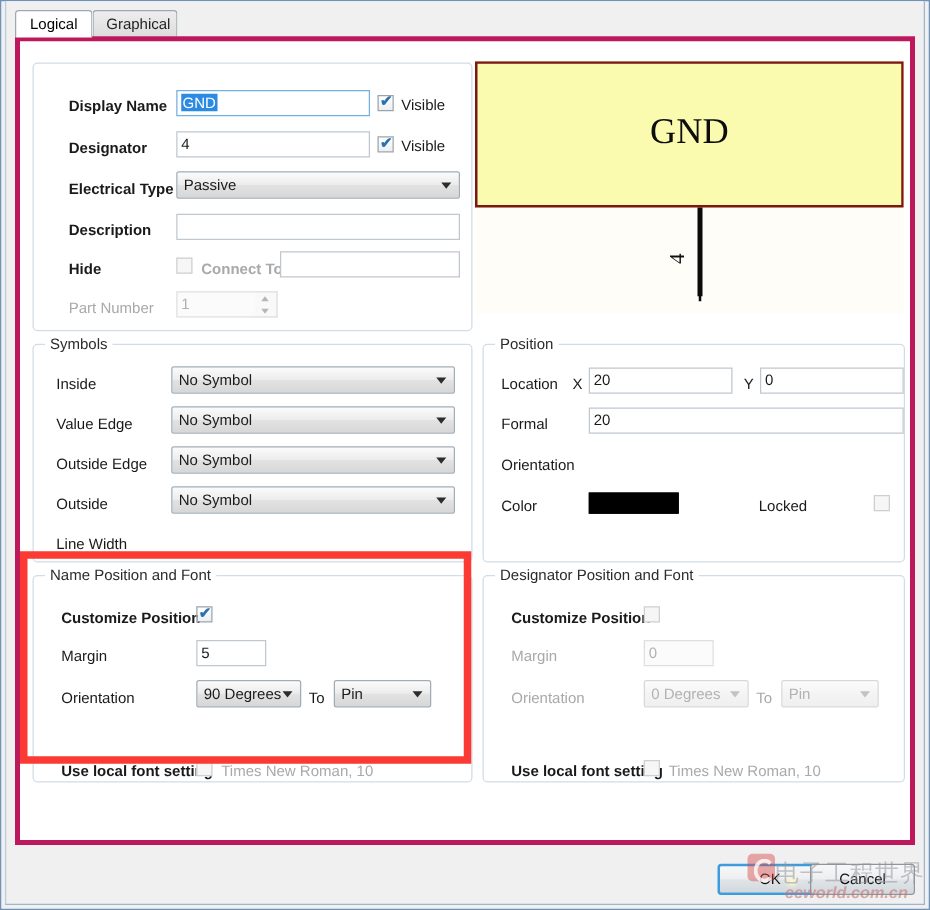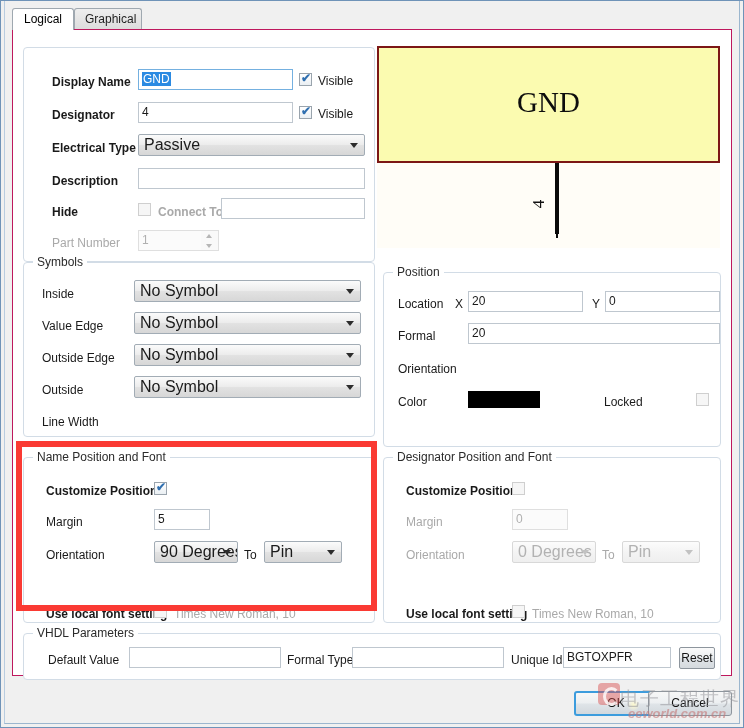--- a/index.html
+++ b/index.html
@@ -58,21 +58,21 @@
   }
   .tab-logical { left: 0; width: 62px; text-align: center; }
   .tab-params  { left: 62px; width: 68px; text-align: center;
                  background: linear-gradient(to bottom,#eeeeee 0%,#dcdcdc 100%); }
 
   
   .tabpage {
     position: absolute;
     left: 12px; top: 29px; width: 720px; height: 647px;
     background: #ffffff;
-    border: 1px solid #be185d;
+    border: 4px solid #be185d;
   }
 
   
   .group {
     position: absolute;
     border: 1px solid #d2dce6;
     border-radius: 4px;
     background: #ffffff;
   }
   .group > .legend {
@@ -112,21 +112,21 @@
   .tf.dim { background: #fbfbfb; color: #b0b0b0; border-color: #dfdfdf; }
   .sel { background: #2b8ae2; color: #ffffff; padding: 0 1px; }
 
   
   .cb {
     position: absolute;
     height: 22px;
     border: 1px solid #a2acb5;
     border-radius: 2px;
     background: linear-gradient(to bottom,#fbfbfb 0%,#ececec 48%,#e2e2e2 52%,#d7d7d7 100%);
-    font-size: 16px;
+    font-size: 12px;
     color: #1b1b1b;
     padding: 0 20px 0 5px;
     line-height: 20px;
     white-space: nowrap;
     overflow: hidden;
   }
   .cb .arrow {
     position: absolute;
     right: 6px; top: 50%;
     margin-top: -2px;
@@ -372,21 +372,21 @@
 
     <div class="preview" style="left:364px; top:16px;">
       <div class="pv-box">
         <div class="pv-text">GND</div>
       </div>
       <div class="pv-pin"></div>
       <div class="pv-pin-tip"></div>
       <div class="pv-desig">4</div>
     </div>
 
-    <div class="group" style="left:10px; top:232px; width:352px; height:175px;">
+    <div class="group" style="left:10px; top:242px; width:352px; height:175px;">
       <div class="legend">Symbols</div>
 
       <div class="lbl" style="left:18px; top:24px;">Inside</div>
       <div class="cb" style="left:110px; top:17px; width:227px;">
         <span>No Symbol</span>
         <span class="arrow"></span>
       </div>
 
       <div class="lbl" style="left:18px; top:56px;">Value Edge</div>
       <div class="cb" style="left:110px; top:49px; width:227px;">
@@ -474,34 +474,20 @@
       <div class="cb dim" style="left:238px; top:83px; width:78px;">
         <span>Pin</span>
         <span class="arrow"></span>
       </div>
 
       <div class="lbl bold" style="left:22px; top:149px;">Use local font setting</div>
       <div class="ck dim" style="left:128px; top:147px;"></div>
       <div class="lbl dim" style="left:148px; top:149px;">Times New Roman, 10</div>
     </div>
 
-    <div class="group" style="left:10px; top:603px; width:698px; height:47px;">
-      <div class="legend">VHDL Parameters</div>
-
-      <div class="lbl" style="left:24px; top:19px;">Default Value</div>
-      <div class="tf" style="left:105px; top:13px; width:152px;"></div>
-
-      <div class="lbl" style="left:263px; top:19px;">Formal Type</div>
-      <div class="tf" style="left:328px; top:13px; width:152px;"></div>
-
-      <div class="lbl" style="left:487px; top:19px;">Unique Id</div>
-      <div class="tf" style="left:539px; top:13px; width:108px;">BGTOXPFR</div>
-
-      <div class="btn-sm" style="left:655px; top:13px; width:36px;">Reset</div>
-    </div>
 
   </div>
 
   <div class="redbox"></div>
 
   <div class="btn default" style="left:574px; top:691px;">
     <span>OK</span>
     <span class="glow"></span>
   </div>
   <div class="btn" style="left:648px; top:691px;">

